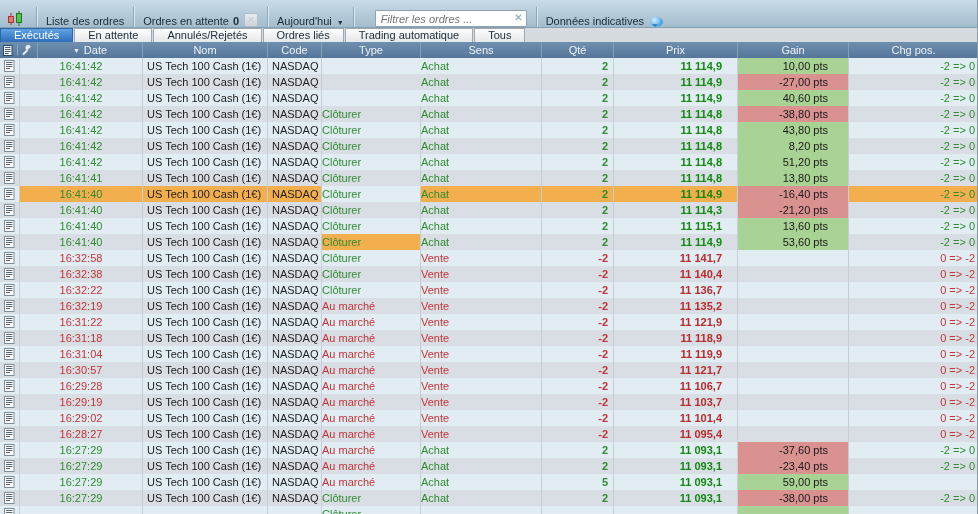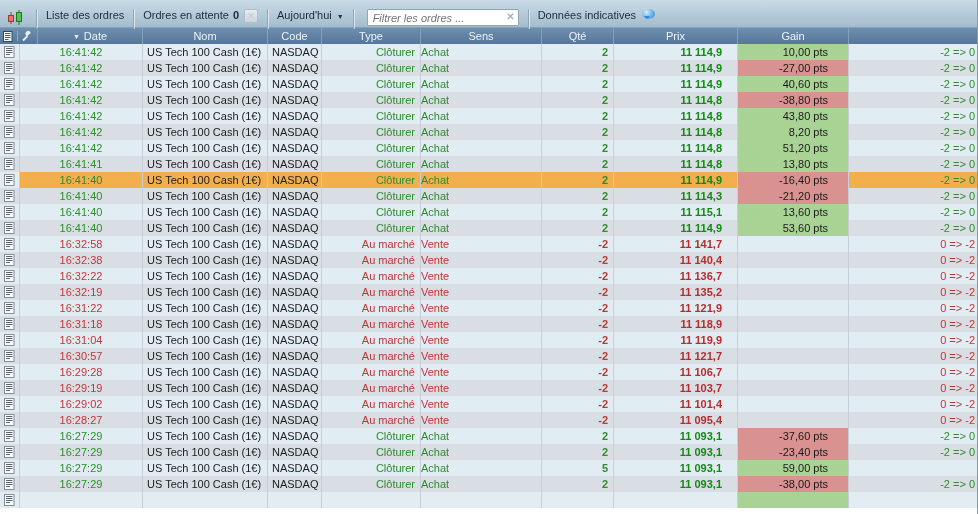--- a/index.html
+++ b/index.html
@@ -1,31 +1,31 @@
 <!DOCTYPE html>
 <html><head>
 <meta charset="utf-8">
 <style>
   html,body{margin:0;padding:0;background:#fff;}
   .app{position:relative;width:978px;height:514px;overflow:hidden;
        font-family:"Liberation Sans",sans-serif;font-size:11px;color:#1c2b38;
        background:#fff;}
 
   
-  .topbar{height:28px;box-sizing:border-box;display:flex;align-items:flex-start;
-          padding:9px 6px;background:linear-gradient(#c9dbe7,#a3bccd);
+  .topbar{height:28px;box-sizing:border-box;display:flex;align-items:flex-end;
+          padding:0 6px;background:linear-gradient(#c9dbe7,#a3bccd);
           border-bottom:1px solid #87a1b4;}
   .tb-sep{width:1px;height:20px;background:#8ea8bb;margin:0 9px;box-shadow:1px 0 0 rgba(255,255,255,.55);}
   .tb-label{white-space:nowrap;}
   .tb-bold{font-weight:bold;margin-left:4px;}
   .small-x{display:inline-block;width:12px;height:12px;line-height:12px;text-align:center;
            background:linear-gradient(#e7ecef,#ccd4da);border:1px solid #b3bdc5;border-radius:2px;
            color:#c6cfd6;font-size:9px;font-weight:bold;margin-left:5px;}
   .dd-arrow{font-size:7px;margin-left:5px;color:#21333f;}
-  .filter-wrap{position:relative;margin-left:4px;}
+  .filter-wrap{position:relative;margin-left:12px;}
   .filter-input{width:152px;height:17px;box-sizing:border-box;border:1px solid #8fa3b2;border-radius:1px;
                 background:#fff;font-family:"Liberation Sans",sans-serif;font-size:11px;font-style:italic;
                 color:#8a97a3;padding:0 18px 0 5px;outline:none;}
   .filter-clear{position:absolute;right:4px;top:2px;color:#9db4c4;font-size:10px;font-weight:bold;cursor:pointer;}
   .balloon{display:inline-block;width:13px;height:10px;margin-left:6px;position:relative;vertical-align:middle;
            background:radial-gradient(circle at 35% 30%,#d9eefb,#58aee8 60%,#2f87c9);border-radius:50%;}
   .balloon::after{content:'';position:absolute;left:2px;bottom:-3px;border:3px solid transparent;border-top-color:#2f87c9;}
 
   
   .candles{display:inline-block;width:19px;height:17px;margin-right:2px;}
@@ -50,21 +50,21 @@
 
   
   .tr{display:flex;height:16px;background:#e1ecf3;cursor:default;}
   .tr.alt{background:#d9dde4;}
   .td{box-sizing:border-box;height:16px;line-height:16px;border-right:1px solid #c6cfd8;
       overflow:hidden;white-space:nowrap;}
   .c-icon{width:20px;display:flex;align-items:center;justify-content:center;}
   .c-date{width:123px;text-align:center;}
   .c-nom{width:125px;padding-left:4px;color:#1d1d1d;}
   .c-code{width:54px;padding-left:4px;color:#1d1d1d;}
-  .c-type{width:99px;text-align:right;padding-right:5px;}
+  .c-type{width:99px;padding-right:5px;margin-top:48px;}
   .c-sens{width:121px;padding-right:22px;}
   .c-qte{width:72px;text-align:right;padding-right:5px;font-weight:bold;}
   .c-prix{width:124px;text-align:right;padding-right:15px;font-weight:bold;}
   .c-gain{width:111px;text-align:right;padding-right:20px;color:#1a1a1a;}
   .c-chg{width:129px;text-align:right;padding-right:3px;border-right:none;}
 
   .buy .c-date,.buy .c-type,.buy .c-sens,.buy .c-qte,.buy .c-chg{color:#2f8d2f;}
   .buy .c-prix{color:#128a12;}
   .sell .c-date,.sell .c-type,.sell .c-sens,.sell .c-qte,.sell .c-chg{color:#c23537;}
   .sell .c-prix{color:#b92b2b;text-align:right;}
@@ -103,20 +103,28 @@
     <span class="tb-sep"></span>
     <span class="filter-wrap">
       <input class="filter-input" type="text" placeholder="Filtrer les ordres ..." style="">
       <span class="filter-clear">✕</span>
     </span>
     <span class="tb-sep"></span>
     <span class="tb-label">Données indicatives</span>
     <span class="balloon"></span>
   </div>
 
+  <div class="tabsbar">
+    <div class="tab active">Exécutés</div>
+    <div class="tab">En attente</div>
+    <div class="tab">Annulés/Rejetés</div>
+    <div class="tab">Ordres liés</div>
+    <div class="tab">Trading automatique</div>
+    <div class="tab">Tous</div>
+  </div>
 
   <div class="thead">
     <div class="th h-icons">
       <svg width="11" height="11" viewBox="0 0 11 11">
         <rect x="0.5" y="0.5" width="8.5" height="10" fill="#f4f7fa" stroke="#2e4a62"></rect>
         <path d="M2 2.5h5.5M2 4.5h5.5M2 6.5h5.5M2 8.5h3.5" stroke="#44607a" stroke-width="1" fill="none"></path>
       </svg>
       <span class="h-sep"></span>
       <svg width="12" height="12" viewBox="0 0 12 12">
         <path d="M2 10.5 L6.4 6.1" stroke="#e8eef4" stroke-width="2" fill="none"></path>
@@ -127,20 +135,21 @@
       <span class="sort">▼</span>
       <span>Date</span>
     </div>
     <div class="th h-nom">Nom</div>
     <div class="th h-code">Code</div>
     <div class="th h-type">Type</div>
     <div class="th h-sens">Sens</div>
     <div class="th h-qte">Qté</div>
     <div class="th h-prix">Prix</div>
     <div class="th h-gain">Gain</div>
+    <div class="th h-chg">Chg pos.</div>
   </div>
 
   <div id="tbody">
       <div class="tr buy">
     <div class="td c-icon">
       <svg width="12" height="12" viewBox="0 0 12 12">
         <rect x="0.5" y="0.5" width="9.5" height="11" fill="#fdfdfd" stroke="#7e8d9b"></rect>
         <path d="M2 2.5h6.5M2 4.5h6.5M2 6.5h6.5M2 8.5h4" stroke="#5a6873" stroke-width="1" fill="none"></path>
       </svg>
     </div>

